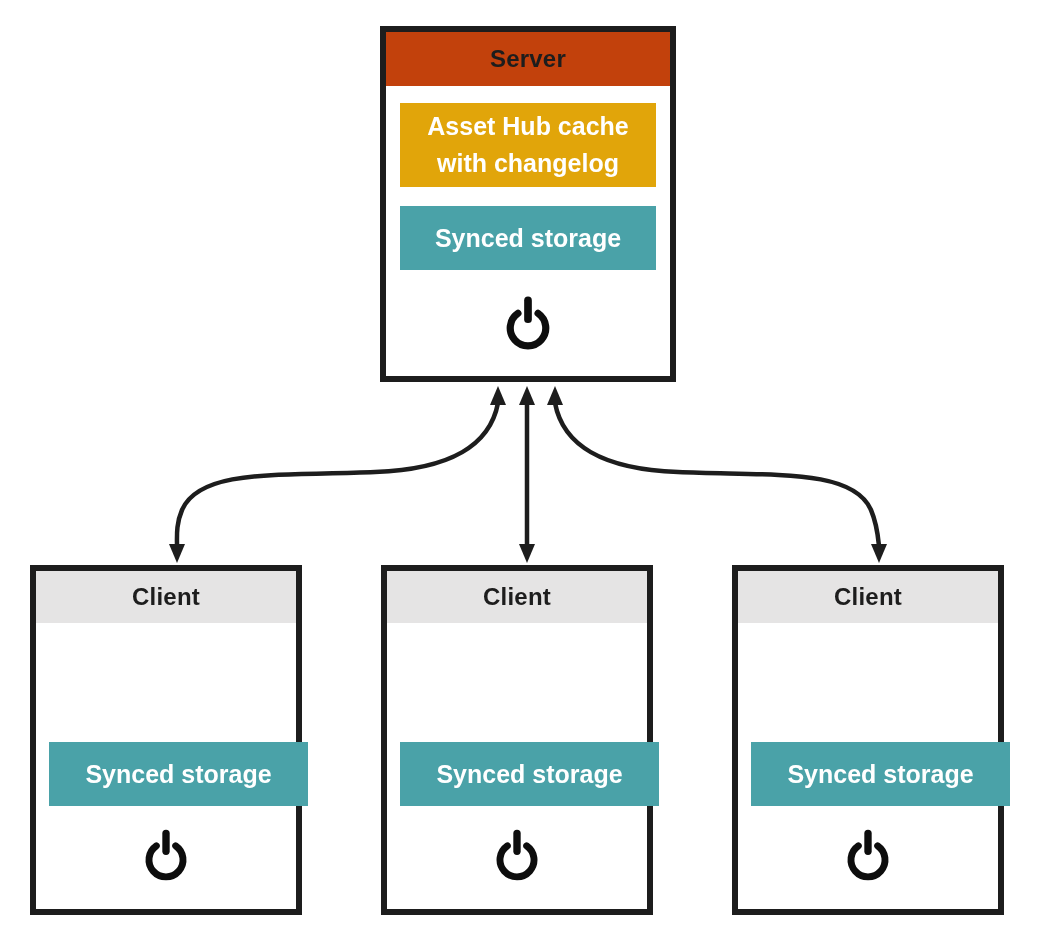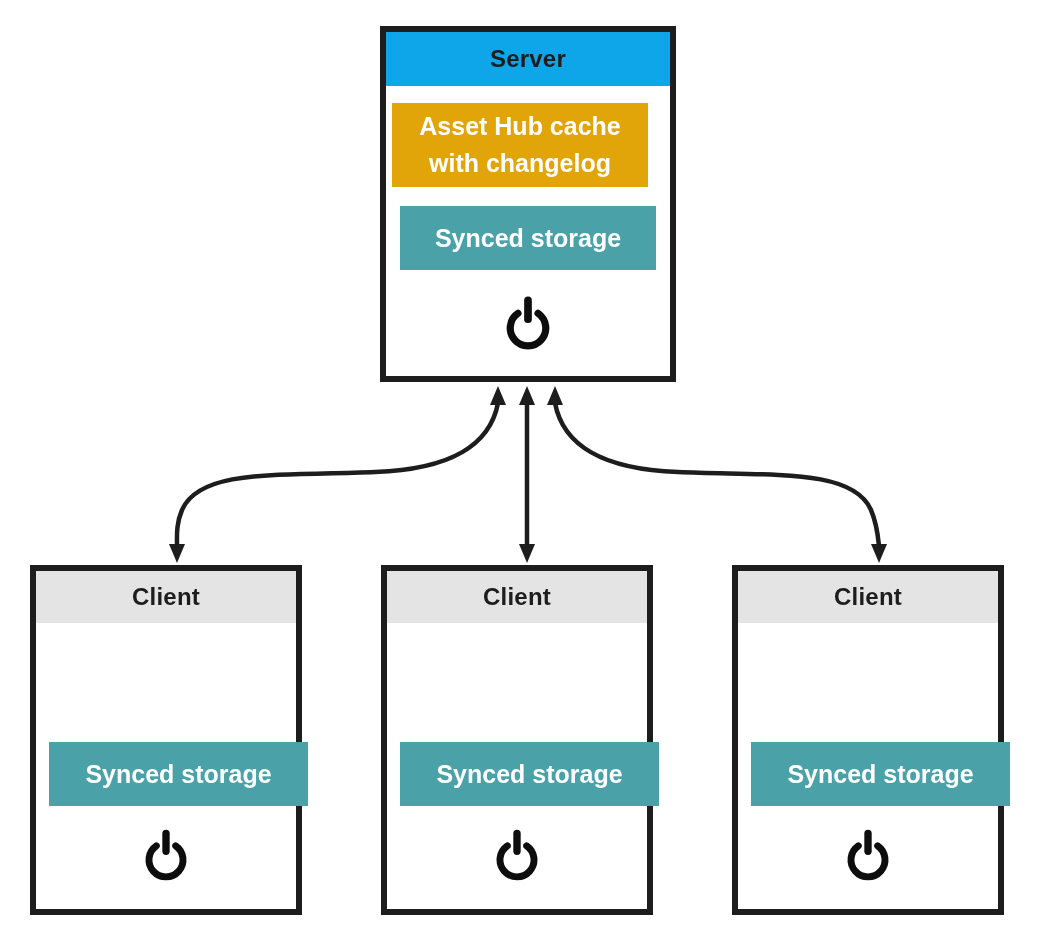--- a/index.html
+++ b/index.html
@@ -25,42 +25,42 @@
     position: absolute;
     left: 0; top: 0; right: 0;
     display: flex;
     align-items: center;
     justify-content: center;
     color: #1d1d1d;
     font-size: 24px;
     letter-spacing: 0.2px;
   }
   .server-node { left: 380px; top: 26px; width: 296px; height: 356px; }
-  .server-node .node-header { height: 54px; background: #0ea5e9; }
+  .server-node .node-header { height: 54px; background: #c2410c; }
 
   .client-node { top: 565px; width: 272px; height: 350px; }
   .client-node .node-header { height: 52px; background: #e5e4e4; }
   .client-left   { left: 30px; }
   .client-middle { left: 381px; }
   .client-right  { left: 732px; }
 
   .block {
     position: absolute;
     display: flex;
     align-items: center;
     justify-content: center;
     text-align: center;
     color: #ffffff;
     font-size: 25px;
     line-height: 37px;
     padding: 0 10px;
     box-sizing: border-box;
   }
   .cache-block {
-    left: 6px; top: 71px; width: 256px; height: 84px;
+    left: 14px; top: 71px; width: 256px; height: 84px;
     background: #e1a50a;
   }
   .server-storage-block {
     left: 14px; top: 174px; width: 256px; height: 64px;
     background: #4aa2a8;
   }
   .client-storage-block {
     left: 13px; top: 171px; width: 259px; height: 64px;
     background: #4aa2a8;
   }

